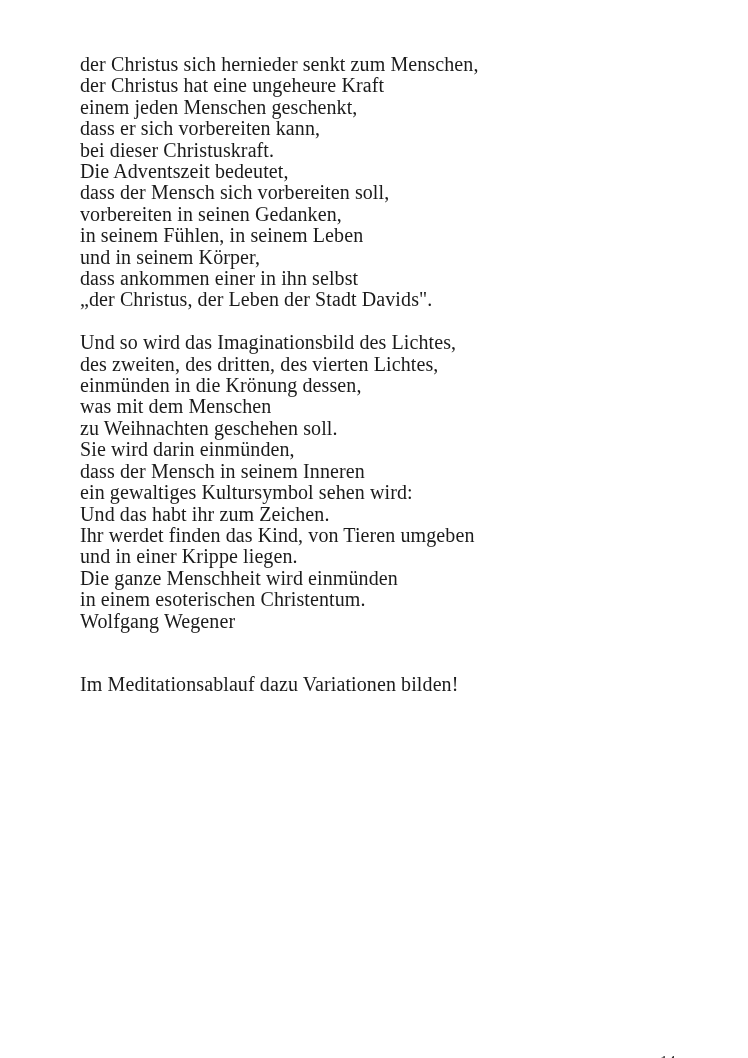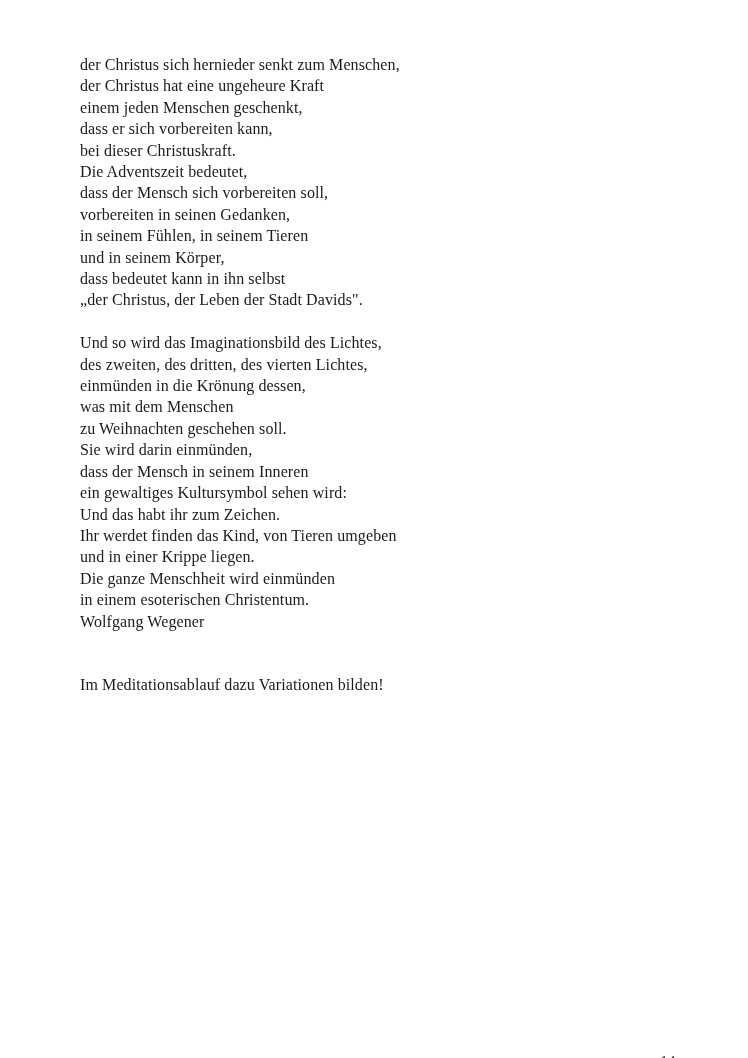--- a/index.html
+++ b/index.html
@@ -18,21 +18,21 @@
   .page {
     position: absolute;
     inset: 0;
     background: #ffffff;
   }
   .text-block {
     position: absolute;
     left: 80px;
     top: 54px;
     width: 600px;
-    font-size: 16px;
+    font-size: 20px;
     line-height: 21.4px;
     letter-spacing: 0.1px;
   }
   .stanza {
     margin: 0;
     padding: 0;
   }
   .stanza + .stanza {
     margin-top: 21.4px;
   }
@@ -61,23 +61,23 @@
 
     <div class="stanza">
       <div class="line">der Christus sich hernieder senkt zum Menschen,</div>
       <div class="line">der Christus hat eine ungeheure Kraft</div>
       <div class="line">einem jeden Menschen geschenkt,</div>
       <div class="line">dass er sich vorbereiten kann,</div>
       <div class="line">bei dieser Christuskraft.</div>
       <div class="line">Die Adventszeit bedeutet,</div>
       <div class="line">dass der Mensch sich vorbereiten soll,</div>
       <div class="line">vorbereiten in seinen Gedanken,</div>
-      <div class="line">in seinem Fühlen, in seinem Tieren</div>
+      <div class="line">in seinem Fühlen, in seinem Leben</div>
       <div class="line">und in seinem Körper,</div>
-      <div class="line">dass bedeutet kann in ihn selbst</div>
+      <div class="line">dass ankommen einer in ihn selbst</div>
       <div class="line">„der Christus, der Leben der Stadt Davids".</div>
     </div>
 
     <div class="stanza">
       <div class="line">Und so wird das Imaginationsbild des Lichtes,</div>
       <div class="line">des zweiten, des dritten, des vierten Lichtes,</div>
       <div class="line">einmünden in die Krönung dessen,</div>
       <div class="line">was mit dem Menschen</div>
       <div class="line">zu Weihnachten geschehen soll.</div>
       <div class="line">Sie wird darin einmünden,</div>

